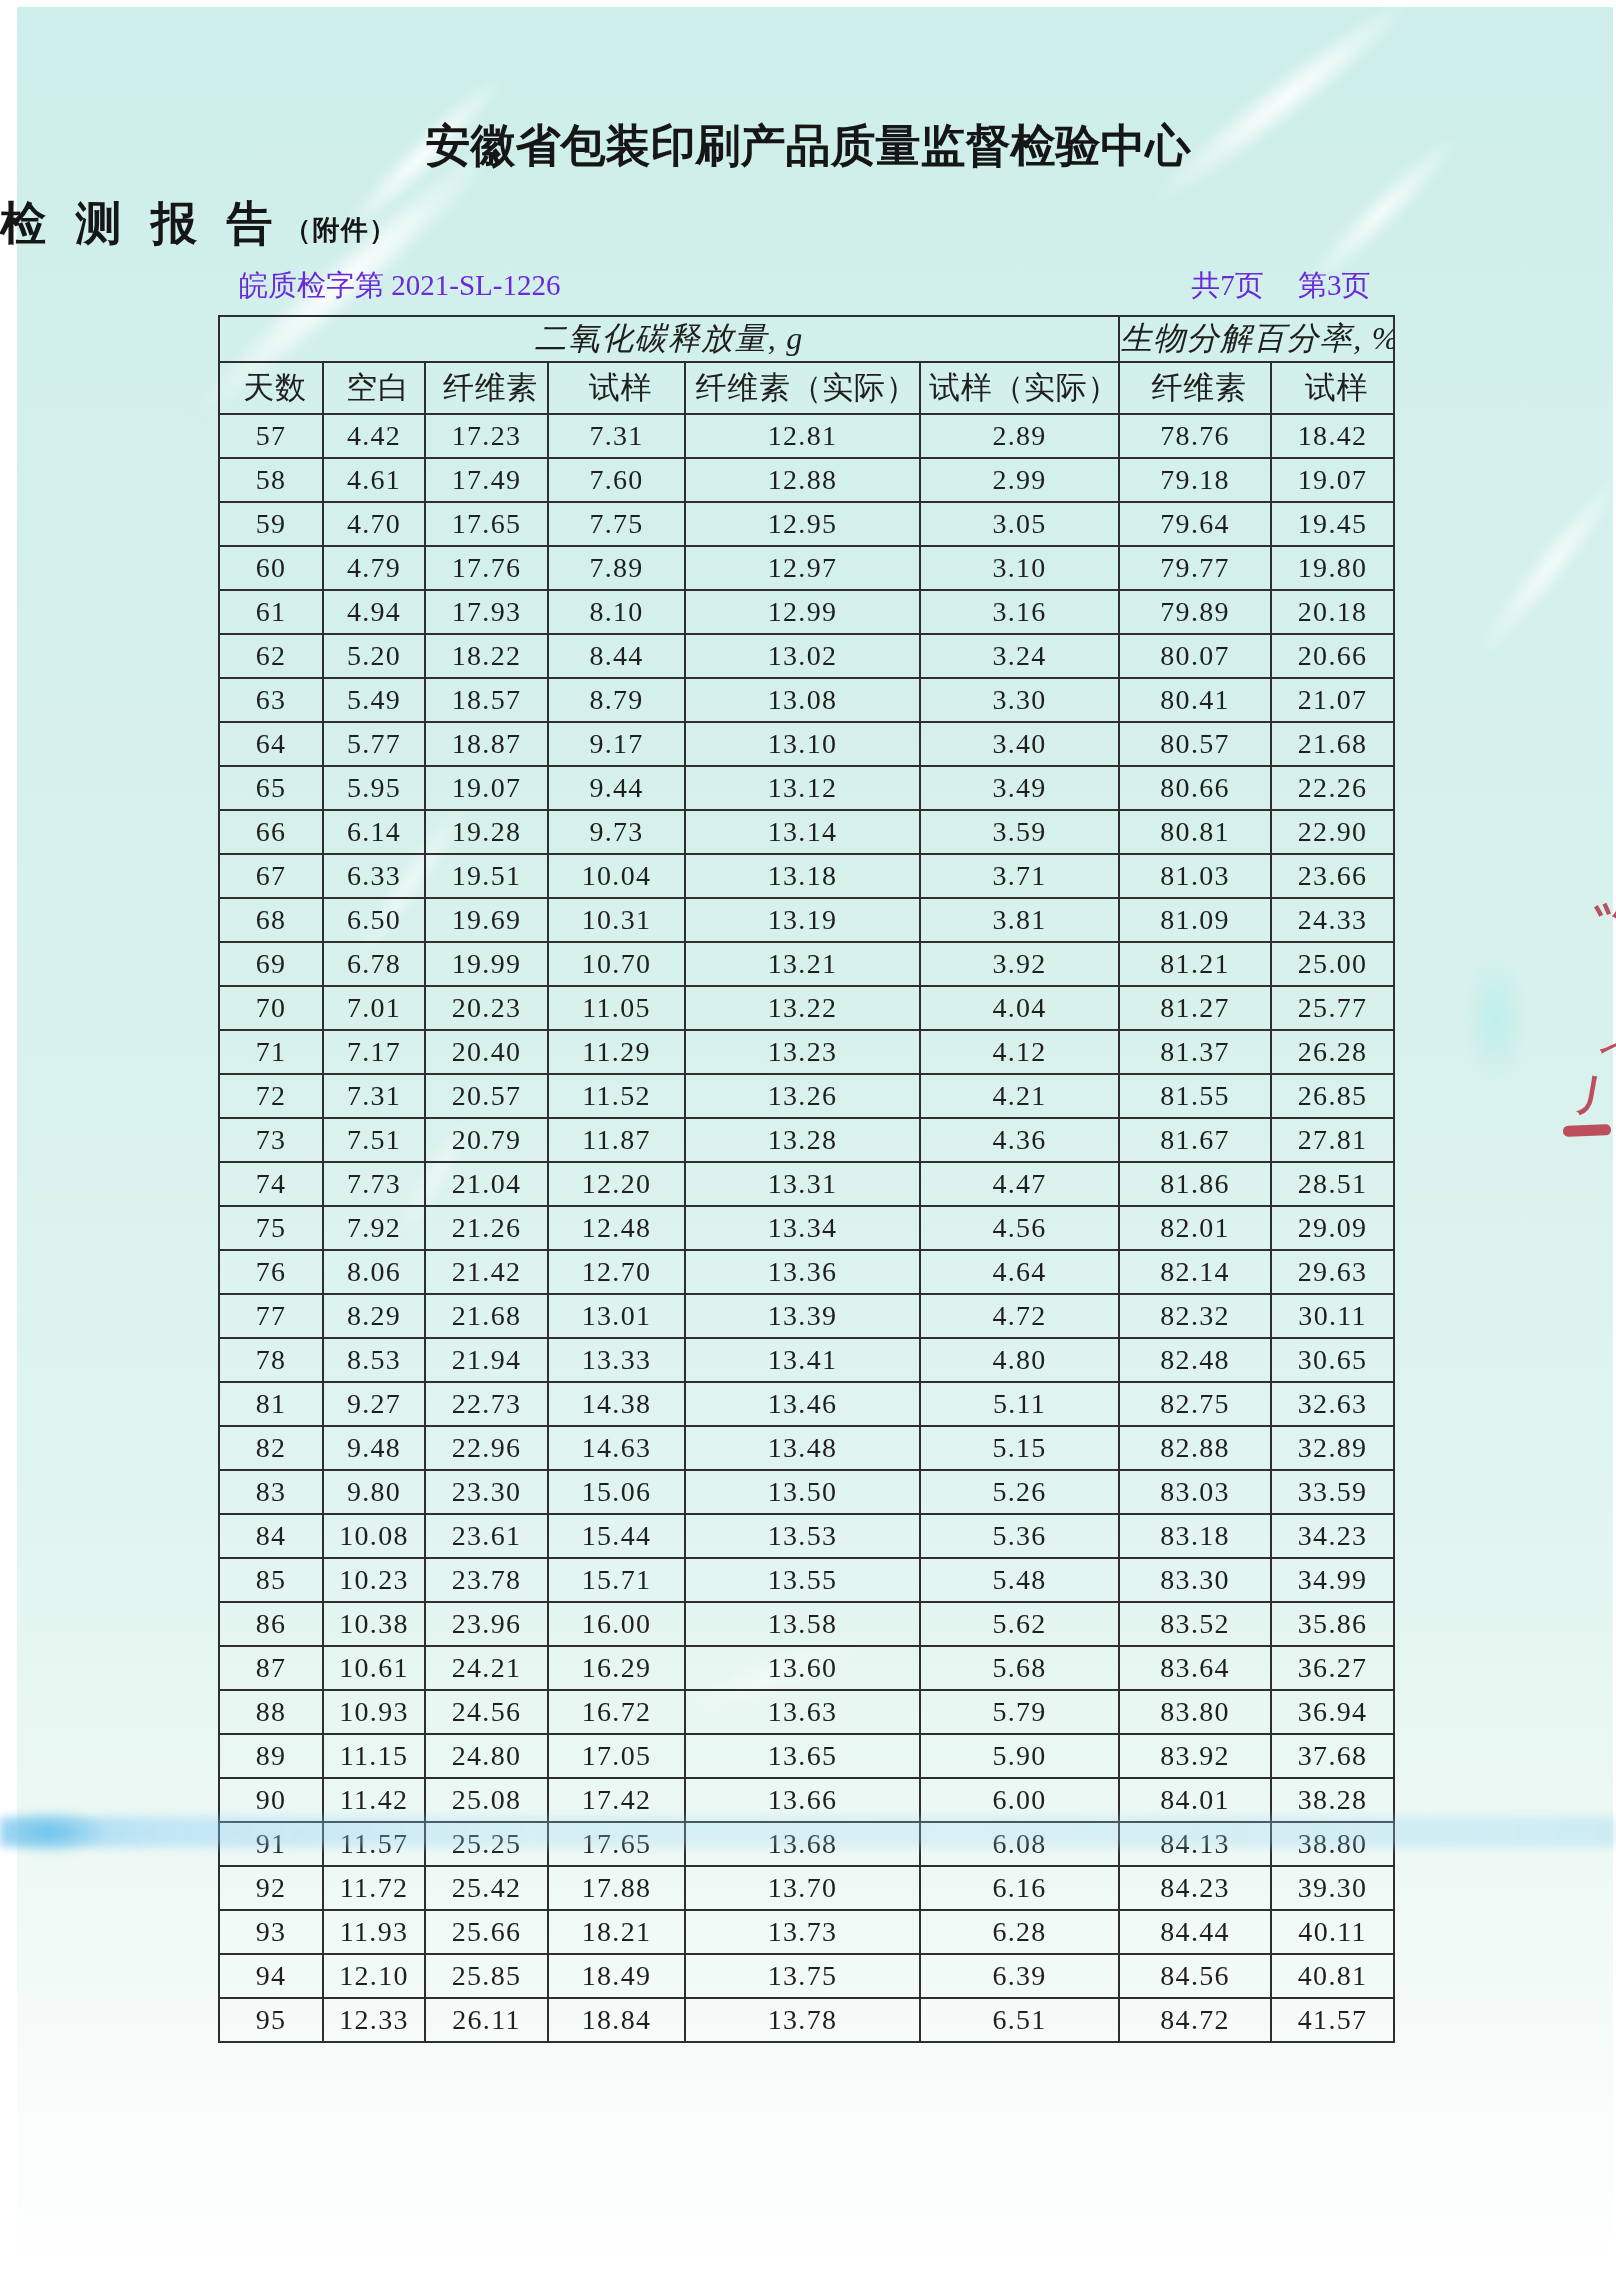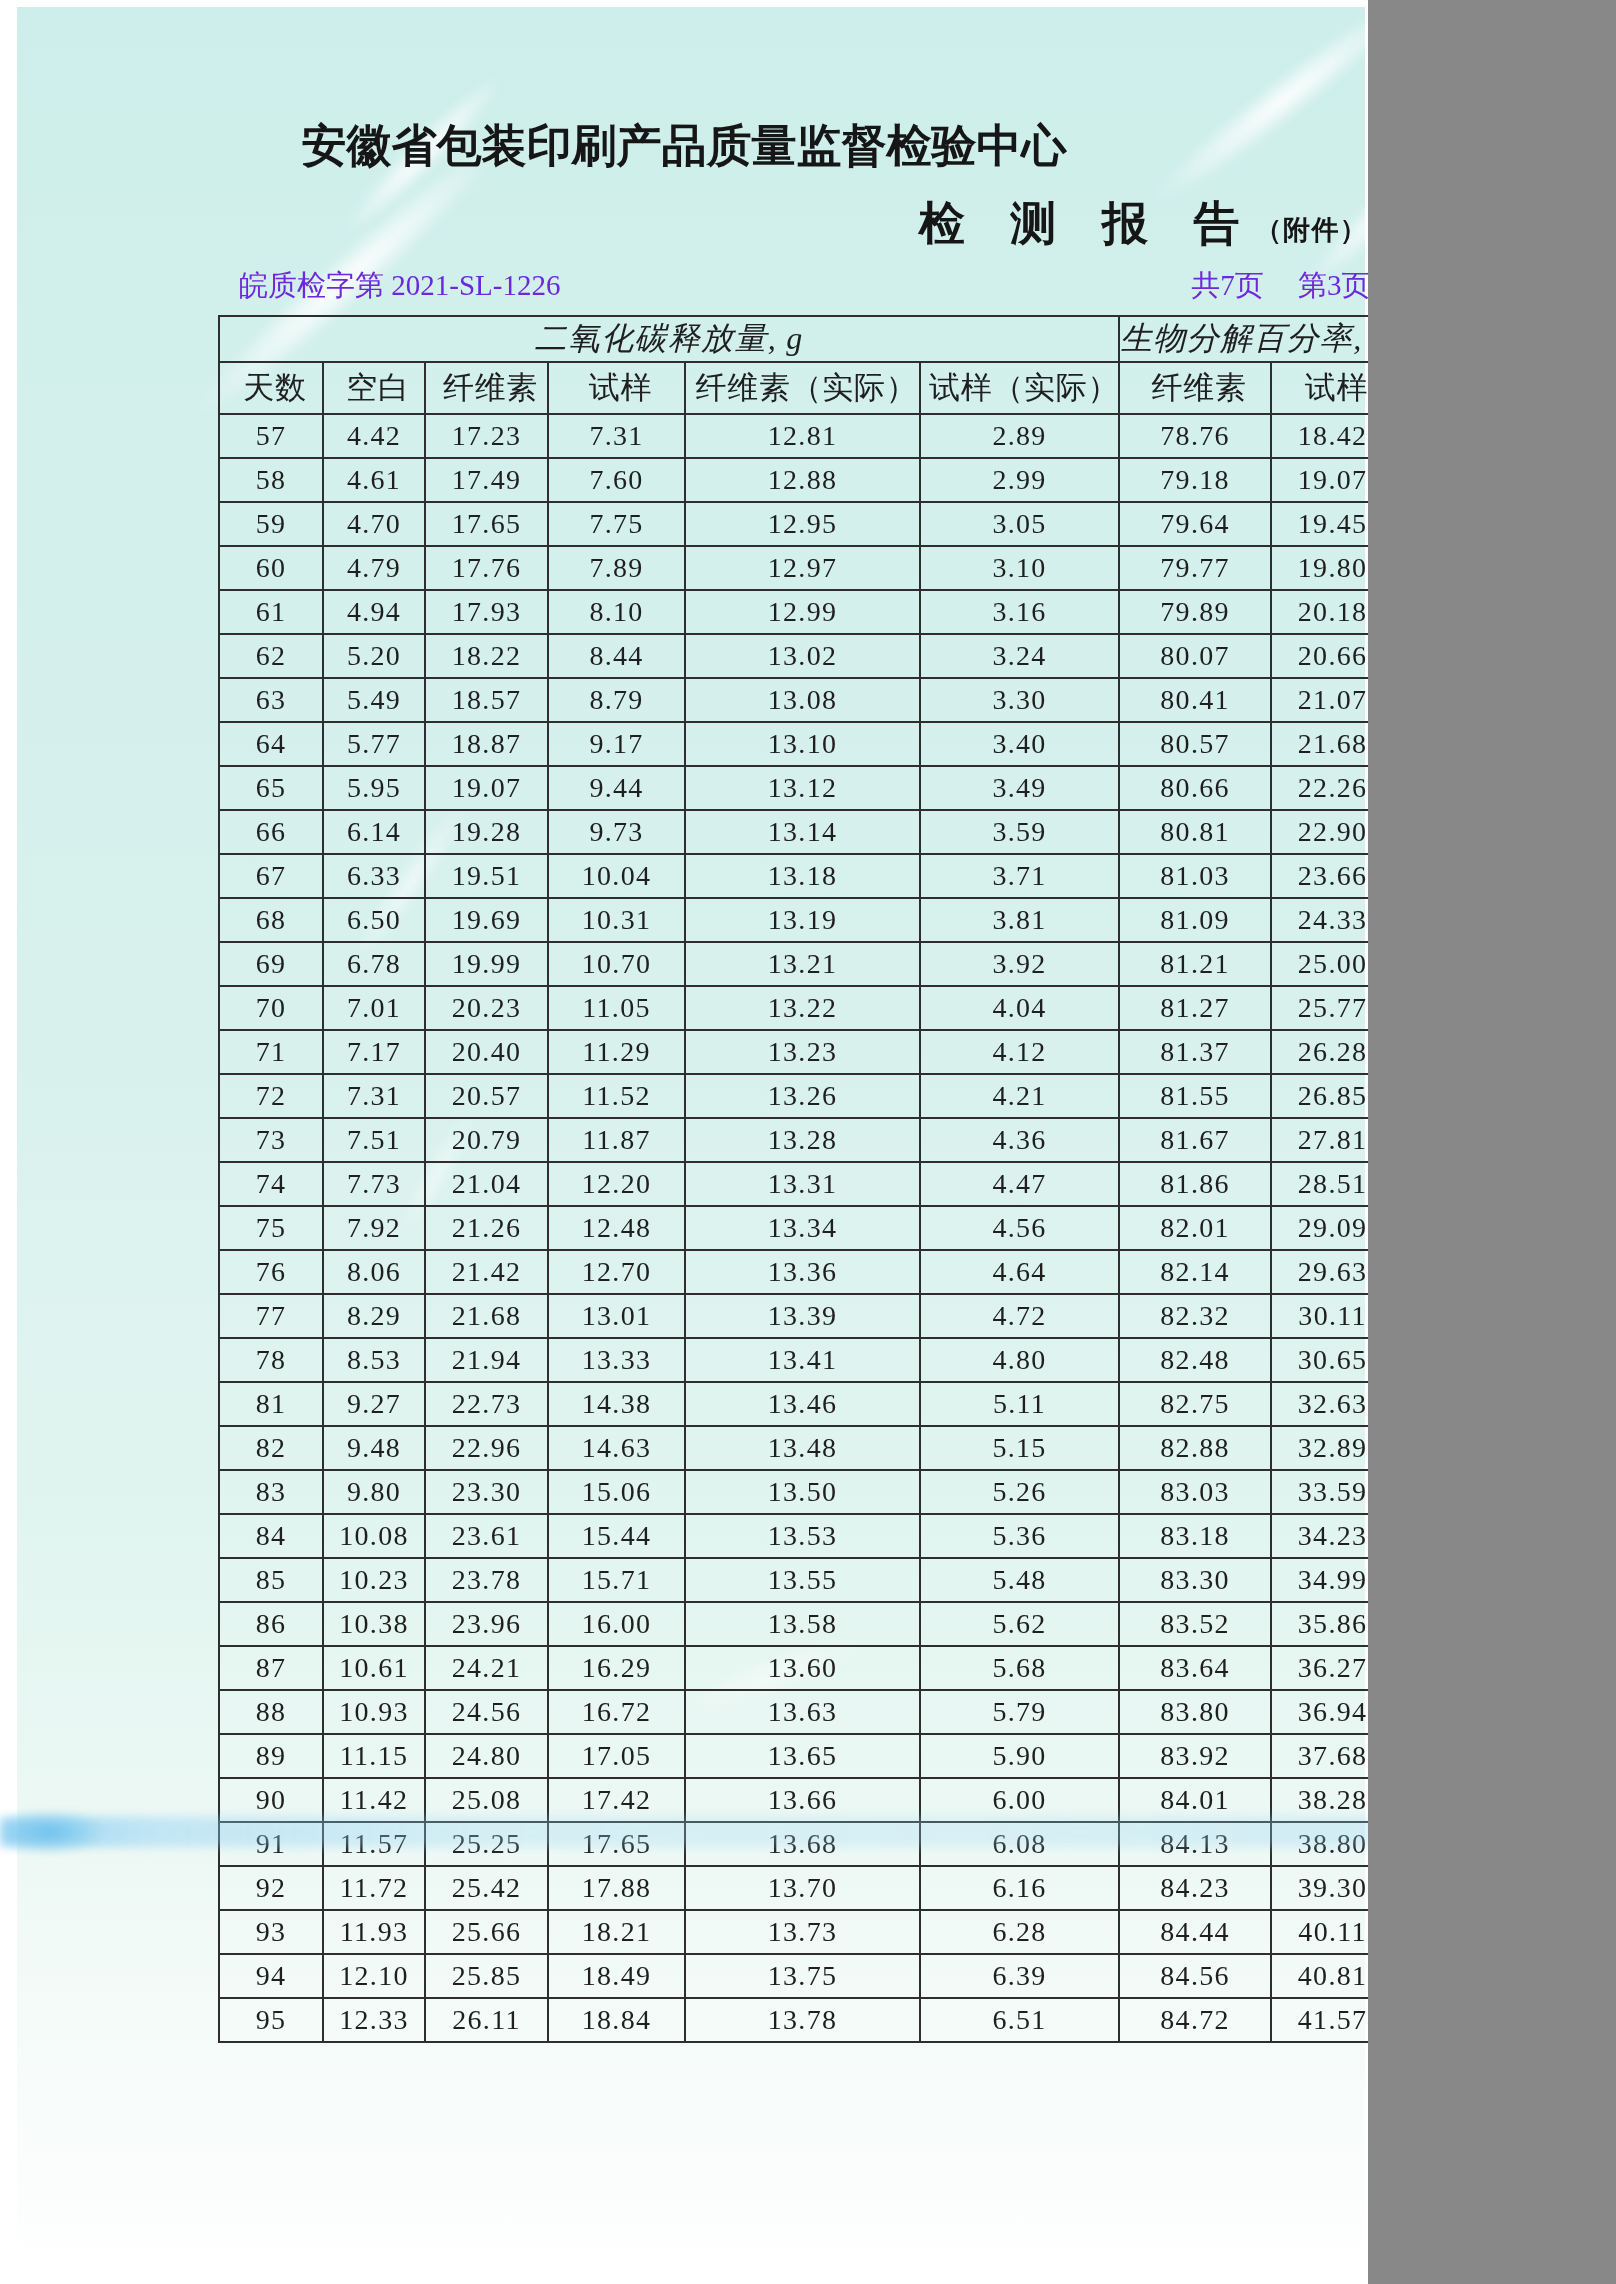--- a/index.html
+++ b/index.html
@@ -1,18 +1,18 @@
 <!DOCTYPE html>
 <html style="font-size:10.4px"><head>
 <meta charset="utf-8">
 <style>
   html,body{margin:0;padding:0;background:#888;}
   .page{
     position:relative;
-    width:1368px;height:2284px;
+    width:1616px;height:2284px;
     background:#ffffff;
     overflow:hidden;
     font-family:"Liberation Serif","DejaVu Serif",serif;
     color:#1f1f1f;
   }
   .paper{
     position:absolute;left:17px;top:6.5px;right:3.3px;bottom:0;
     background:linear-gradient(180deg,
       #cdeeea 0%,
       #d3f0ec 18%,
@@ -40,21 +40,21 @@
 
   .header-block{position:absolute;left:0;top:0;width:100%;}
   .org-title{
     position:absolute;left:0;top:116px;width:100%;
     text-align:center;
     font-size:45px;font-weight:700;letter-spacing:0px;
     color:#161616;
   }
   .report-title-line{
     position:absolute;left:0;top:193px;width:100%;
-    text-align:right;white-space:nowrap;font-family:Liberation Mono, monospace;
+    text-align:left;white-space:nowrap;
   }
   .report-title{
     font-size:46px;font-weight:700;letter-spacing:9px;color:#161616;
   }
   .report-title-note{
     font-size:27px;font-weight:700;color:#161616;letter-spacing:1.3px;
   }
   .doc-line{
     position:absolute;left:218px;top:266px;width:1176px;
     display:flex;justify-content:space-between;align-items:baseline;

